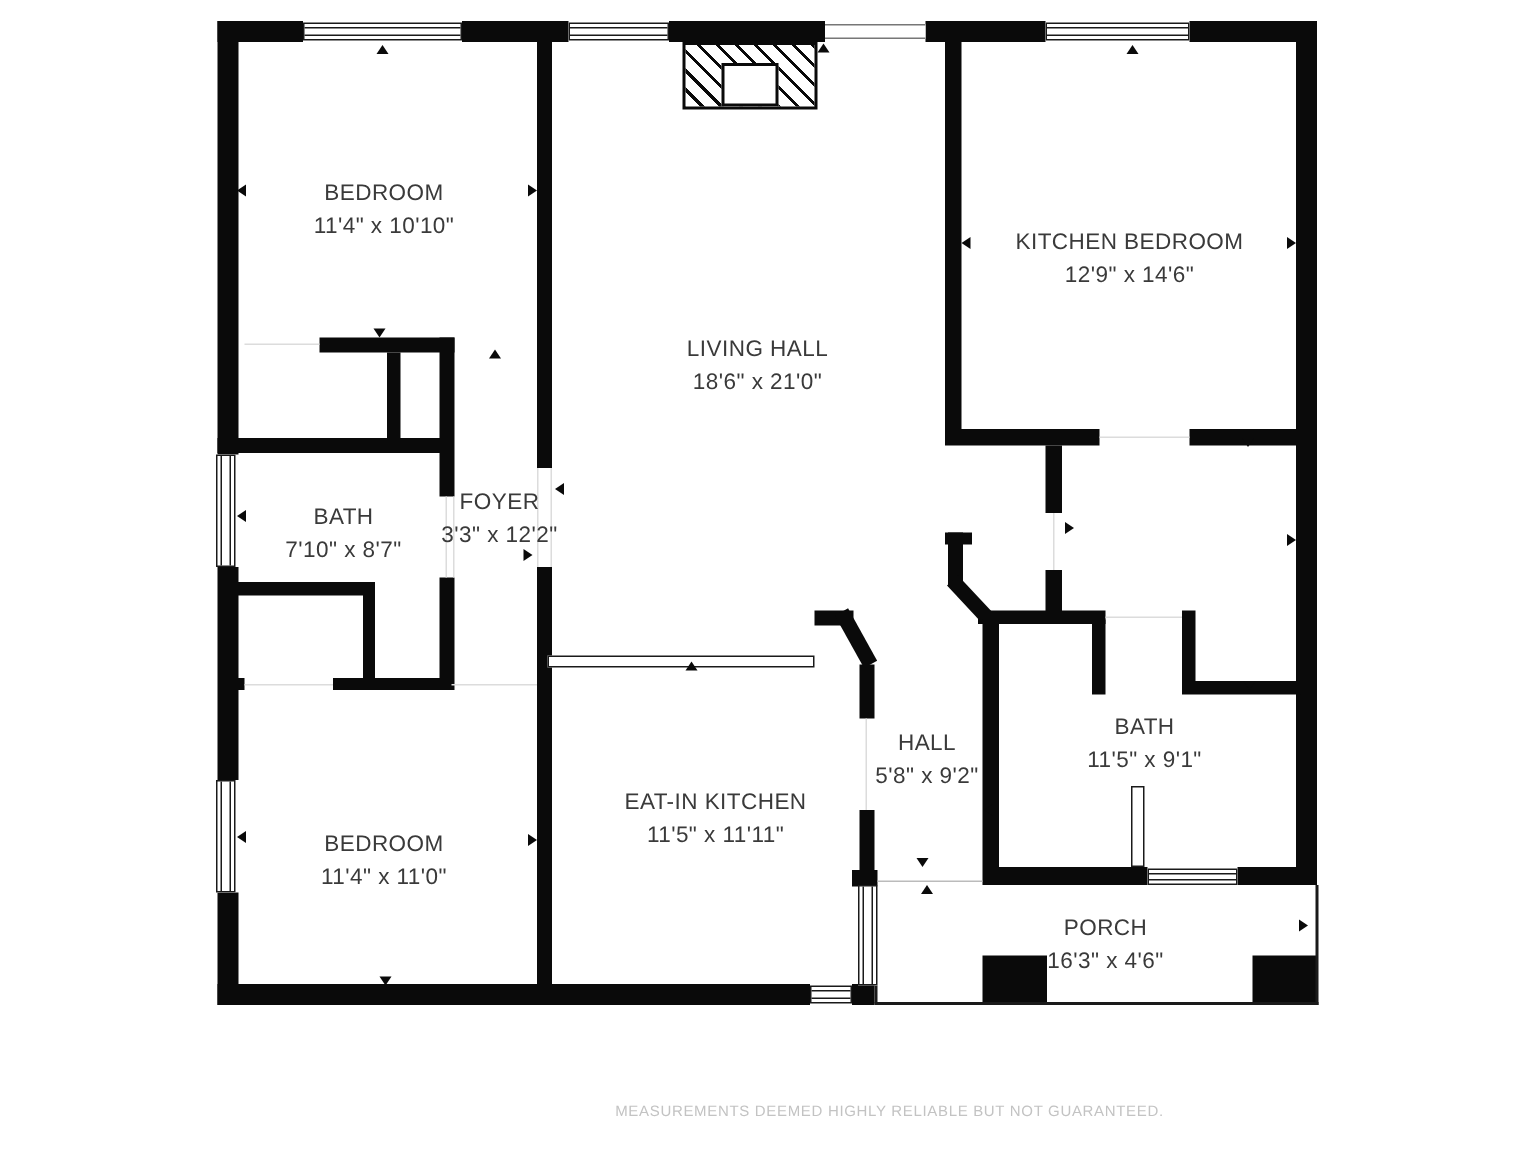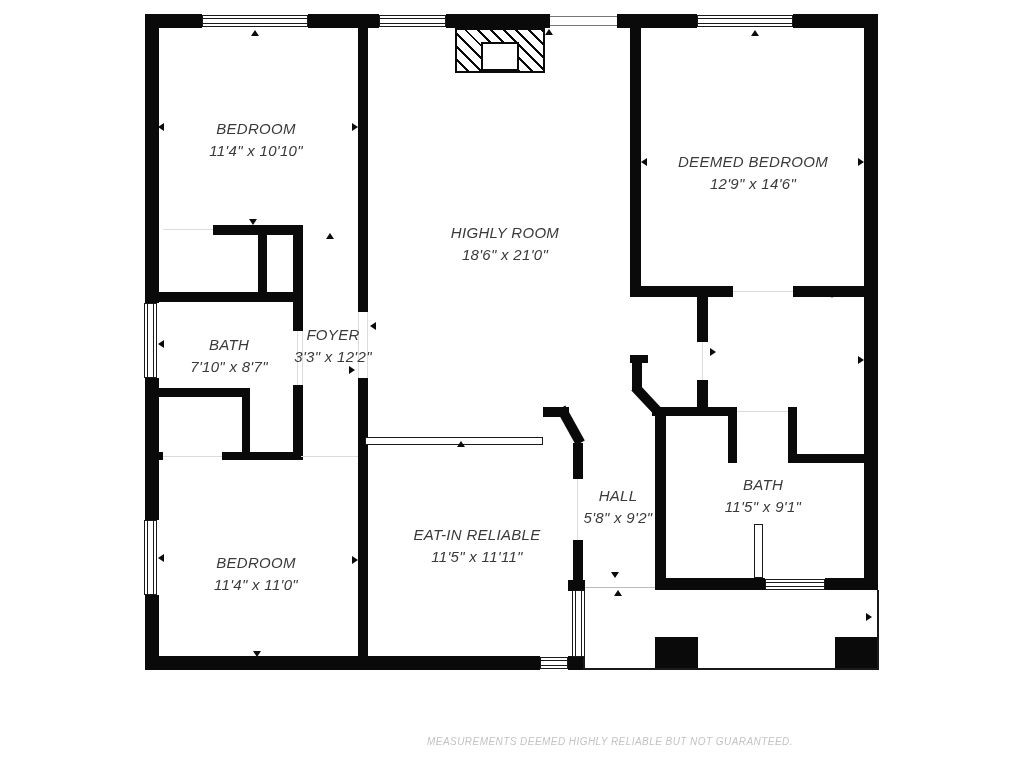--- a/index.html
+++ b/index.html
@@ -1,17 +1,17 @@
 <!DOCTYPE html>
 <html style="--wall: #0a0a0a; --labeltext: #3a3a3a; --footertext: #c3c3c3; --bg: #ffffff;"><head>
 <meta charset="utf-8">
 <style>
   html,body{margin:0;padding:0;background:#fff;}
   .canvas{position:relative;width:1024px;height:768px;background:var(--bg,#fff);overflow:hidden;
-          font-family:"Liberation Sans", sans-serif;font-style:italic;}
+          font-family:"Liberation Sans", sans-serif;}
   
   .w{position:absolute;background:var(--wall,#0a0a0a);}
   .diag{transform-origin:50% 0;}
   
   .wh,.wv{position:absolute;background:#fff;border:1px solid #1a1a1a;box-sizing:border-box;}
   .wh::before{content:"";position:absolute;left:0;right:0;top:2px;border-top:1px solid #1a1a1a;}
   .wh::after{content:"";position:absolute;left:0;right:0;bottom:2px;border-bottom:1px solid #1a1a1a;}
   .wv::before{content:"";position:absolute;top:0;bottom:0;left:2px;border-left:1px solid #1a1a1a;}
   .wv::after{content:"";position:absolute;top:0;bottom:0;right:2px;border-right:1px solid #1a1a1a;}
   .op{position:absolute;background:#fff;border-top:1px solid #777;border-bottom:1px solid #777;box-sizing:border-box;}
@@ -28,21 +28,21 @@
   .mk{position:absolute;width:0;height:0;}
   .mku{border-left:4px solid transparent;border-right:4px solid transparent;border-bottom:6px solid #0a0a0a;}
   .mkd{border-left:4px solid transparent;border-right:4px solid transparent;border-top:6px solid #0a0a0a;}
   .mkl{border-top:4px solid transparent;border-bottom:4px solid transparent;border-right:6px solid #0a0a0a;}
   .mkr{border-top:4px solid transparent;border-bottom:4px solid transparent;border-left:6px solid #0a0a0a;}
   
   .room-label{position:absolute;transform:translateX(-50%);text-align:center;color:var(--labeltext,#3a3a3a);
      font-size:15px;line-height:22px;letter-spacing:.3px;white-space:nowrap;}
   .room-label span{display:block;}
   .footer{position:absolute;left:593px;top:736px;transform:translateX(-50%);font-size:10px;letter-spacing:.45px;
-     color:var(--footertext,#c3c3c3);white-space:nowrap;margin-left:17px;}
+     color:var(--footertext,#c3c3c3);white-space:nowrap;}
 </style>
 </head>
 <body>
 
 <div class="canvas">
 
   <i class="w" style="left:145px;top:14px;width:57px;height:14px"></i>
   <i class="w" style="left:308px;top:14px;width:71px;height:14px"></i>
   <i class="w" style="left:446px;top:14px;width:104px;height:14px"></i>
   <i class="w" style="left:617px;top:14px;width:80px;height:14px"></i>
@@ -145,47 +145,51 @@
   <i class="mk mkd" style="left:611px;top:572px"></i>
   <i class="mk mku" style="left:614px;top:590px"></i>
   <i class="mk mkl" style="left:656px;top:536px"></i>
   <i class="mk mkr" style="left:866px;top:613px"></i>
 
   <div class="room-label" style="left:256px;top:118px">
     <span>BEDROOM</span>
     <span>11'4" x 10'10"</span>
   </div>
   <div class="room-label" style="left:505px;top:222px">
-    <span>HIGHLY ROOM</span>
+    <span>LIVING HALL</span>
     <span>18'6" x 21'0"</span>
   </div>
   <div class="room-label" style="left:753px;top:151px">
-    <span>DEEMED BEDROOM</span>
+    <span>KITCHEN BEDROOM</span>
     <span>12'9" x 14'6"</span>
   </div>
   <div class="room-label" style="left:229px;top:334px">
     <span>BATH</span>
     <span>7'10" x 8'7"</span>
   </div>
   <div class="room-label" style="left:333px;top:324px">
     <span>FOYER</span>
     <span>3'3" x 12'2"</span>
   </div>
   <div class="room-label" style="left:763px;top:474px">
     <span>BATH</span>
     <span>11'5" x 9'1"</span>
   </div>
   <div class="room-label" style="left:618px;top:485px">
     <span>HALL</span>
     <span>5'8" x 9'2"</span>
   </div>
   <div class="room-label" style="left:477px;top:524px">
-    <span>EAT-IN RELIABLE</span>
+    <span>EAT-IN KITCHEN</span>
     <span>11'5" x 11'11"</span>
   </div>
   <div class="room-label" style="left:256px;top:552px">
     <span>BEDROOM</span>
     <span>11'4" x 11'0"</span>
+  </div>
+  <div class="room-label" style="left:737px;top:608px">
+    <span>PORCH</span>
+    <span>16'3" x 4'6"</span>
   </div>
 
   <div class="footer">MEASUREMENTS DEEMED HIGHLY RELIABLE BUT NOT GUARANTEED.</div>
 
 </div>
 
 </body></html>

